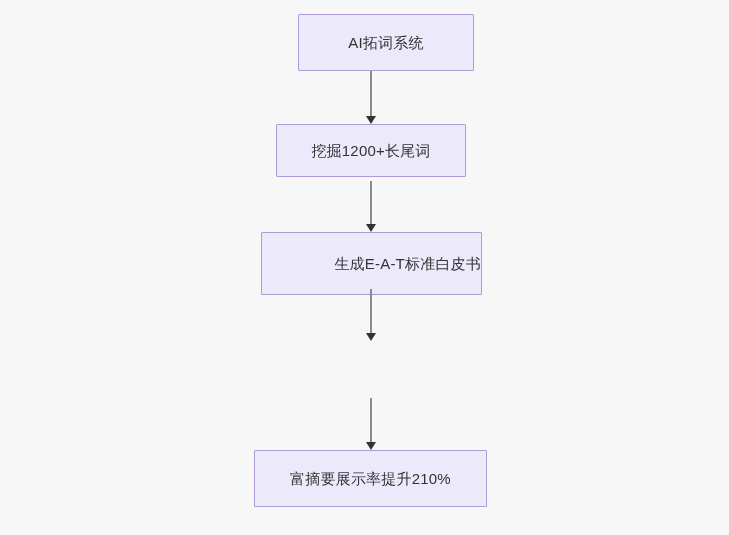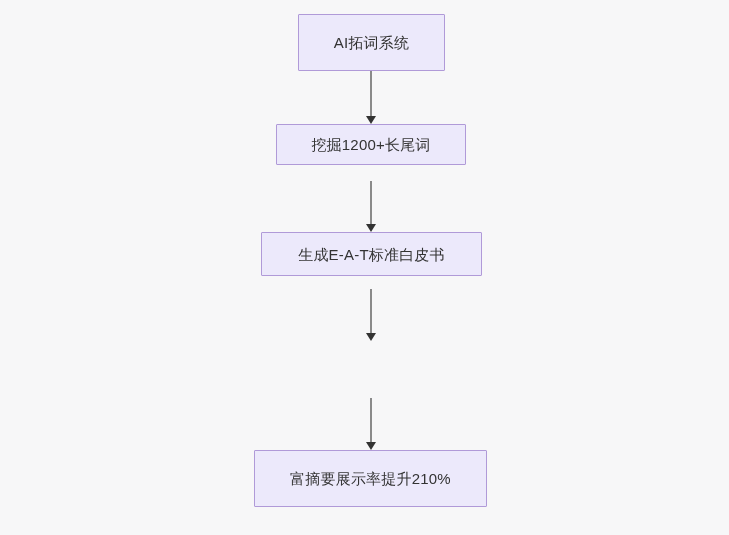--- a/index.html
+++ b/index.html
@@ -50,23 +50,23 @@
     position: absolute;
     left: -4px;
     width: 0;
     height: 0;
     border-left: 5px solid transparent;
     border-right: 5px solid transparent;
     border-top: 8px solid #333333;
   }
 
   
-  #node-0 { left: 298px; top: 14px;  width: 147px; height: 57px; }
-  #node-1 { left: 276px; top: 124px; width: 190px; height: 41px; }
-  #node-2 { left: 261px; top: 232px; width: 221px; height: 44px; }
+  #node-0 { left: 298px; top: 14px;  width: 176px; height: 57px; }
+  #node-1 { left: 276px; top: 124px; width: 190px; height: 53px; }
+  #node-2 { left: 261px; top: 232px; width: 221px; height: 63px; justify-content: flex-end; }
   #node-3 { left: 264px; top: 341px; width: 215px; height: 57px; }
   #node-4 { left: 254px; top: 450px; width: 233px; height: 57px; }
 
   
   #edge-0 { left: 370px; top: 71px;  height: 53px; }
   #edge-1 { left: 370px; top: 181px; height: 51px; }
   #edge-2 { left: 370px; top: 289px; height: 52px; }
   #edge-3 { left: 370px; top: 398px; height: 52px; }
   #edge-0 .edge-line { height: 45px; }
   #edge-1 .edge-line { height: 43px; }

